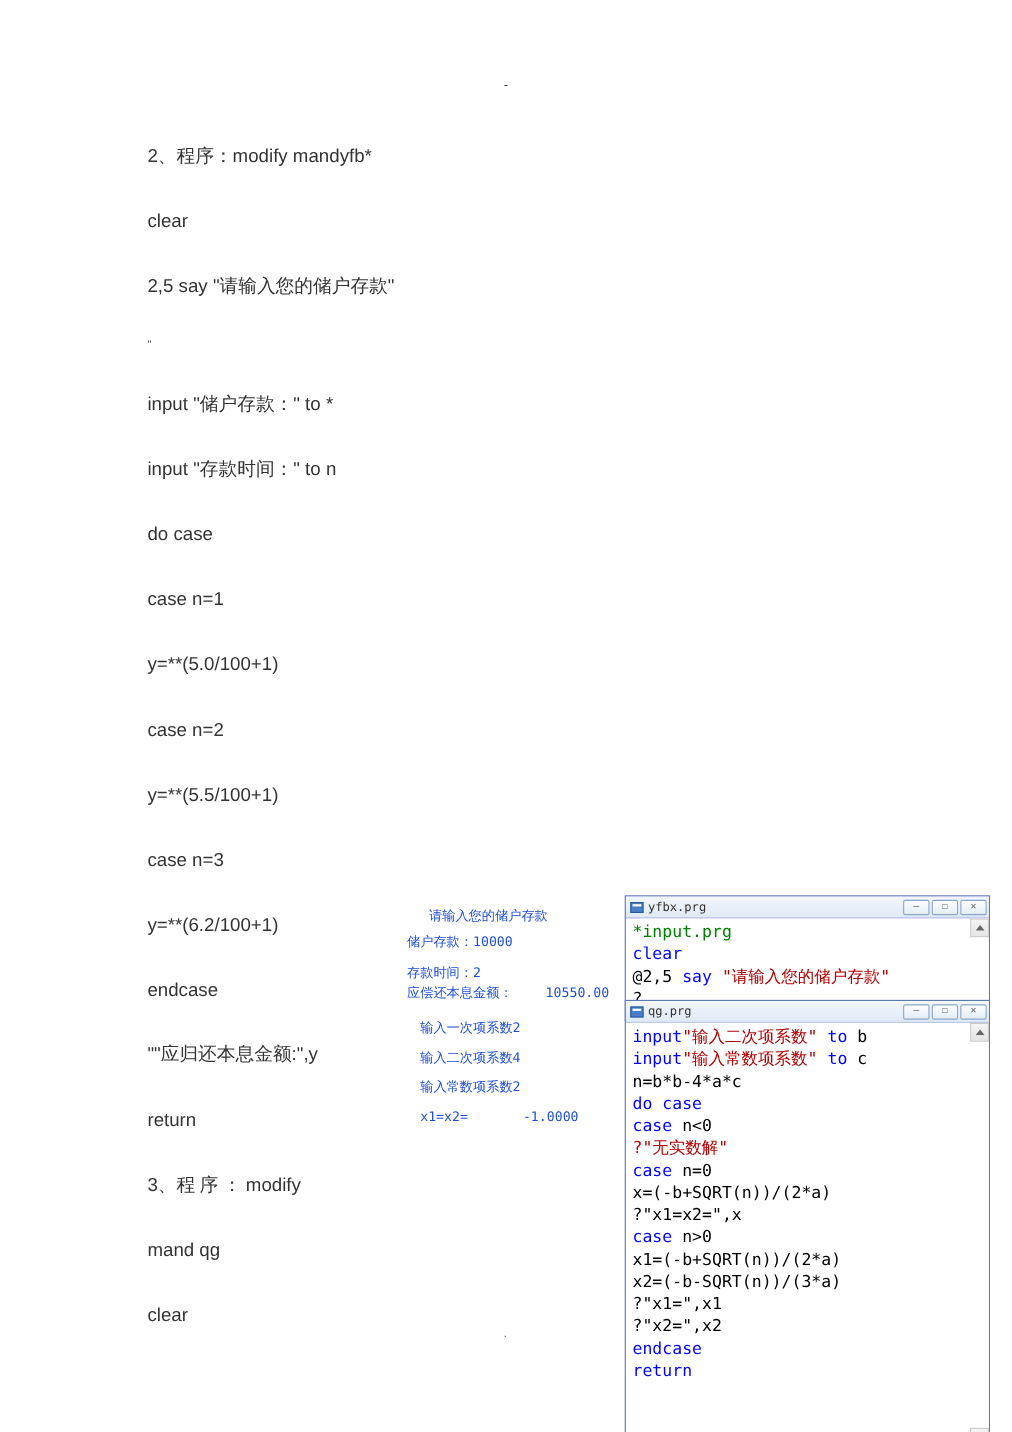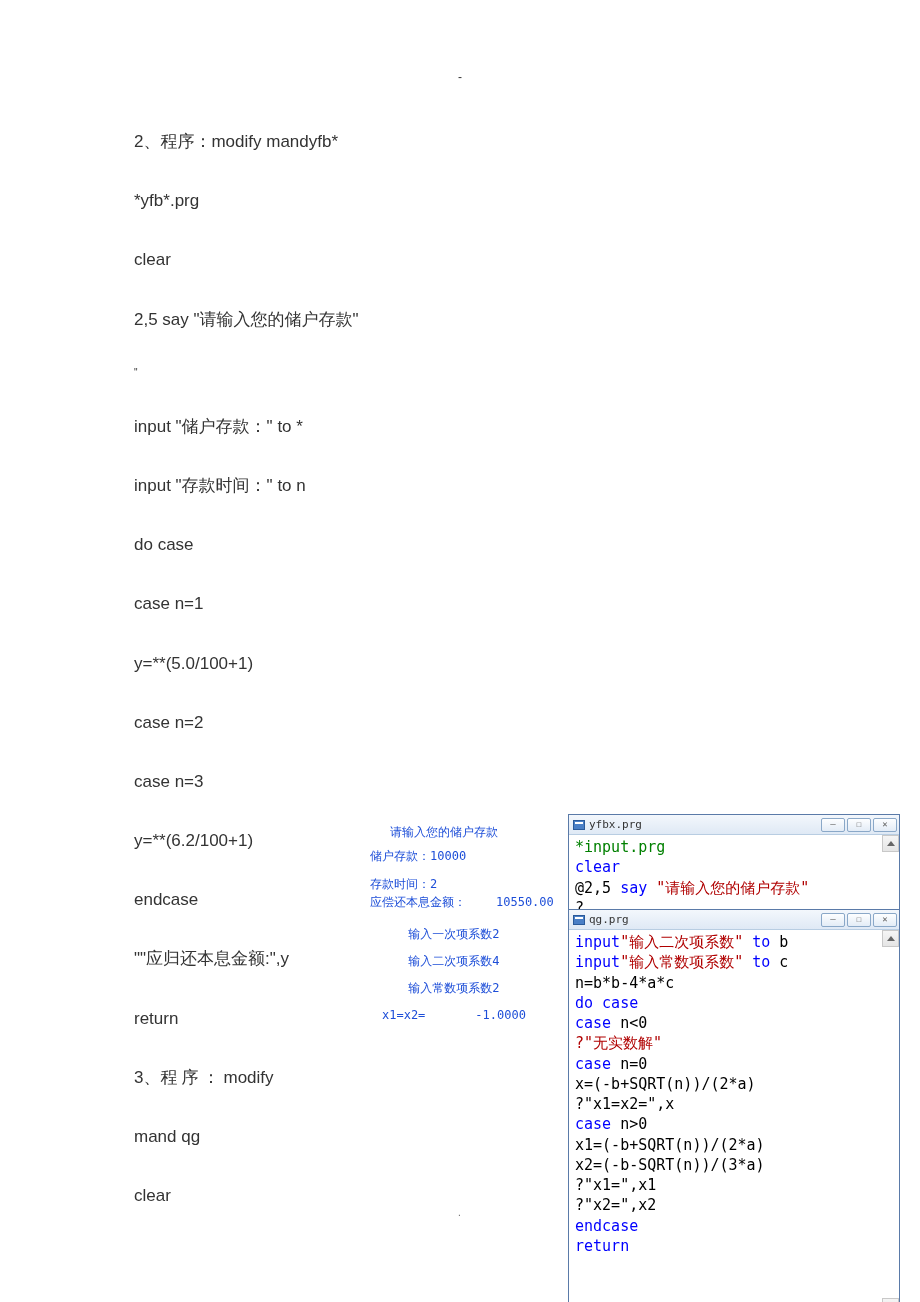--- a/index.html
+++ b/index.html
@@ -49,21 +49,20 @@
   .out1 {
     left: 370px;
     top: 823px;
   }
   .out2 {
     left: 382px;
     top: 925px;
   }
   .out2 .row {
     margin-bottom: 9px;
-    text-align: center;
   }
 
   
   .win {
     position: absolute;
     border: 1px solid #5a7aa8;
     background: #c4b5fd;
     font-family: "SimSun", "宋体", monospace;
   }
   .win-title {
@@ -237,30 +236,30 @@
     color: #666;
   }
 </style>
 </head>
 <body>
 
 <div class="top-dash">-</div>
 
 <div class="main-text">
   <p>2、程序：modify mandyfb*</p>
-  <p>*yfb*.prg</p>
   <p>clear</p>
   <p>2,5 say "请输入您的储户存款"</p>
   <p class="q">"</p>
   <p>input "储户存款：" to *</p>
   <p>input "存款时间：" to n</p>
   <p>do case</p>
   <p>case n=1</p>
   <p>y=**(5.0/100+1)</p>
   <p>case n=2</p>
+  <p>y=**(5.5/100+1)</p>
   <p>case n=3</p>
   <p>y=**(6.2/100+1)</p>
   <p>endcase</p>
   <p>""应归还本息金额:",y</p>
   <p>return</p>
   <p style="width:210px">
     <span>3、</span><span class="spaced">程序：</span><span>modify</span>
   </p>
   <p>mand qg</p>
   <p>clear</p>

